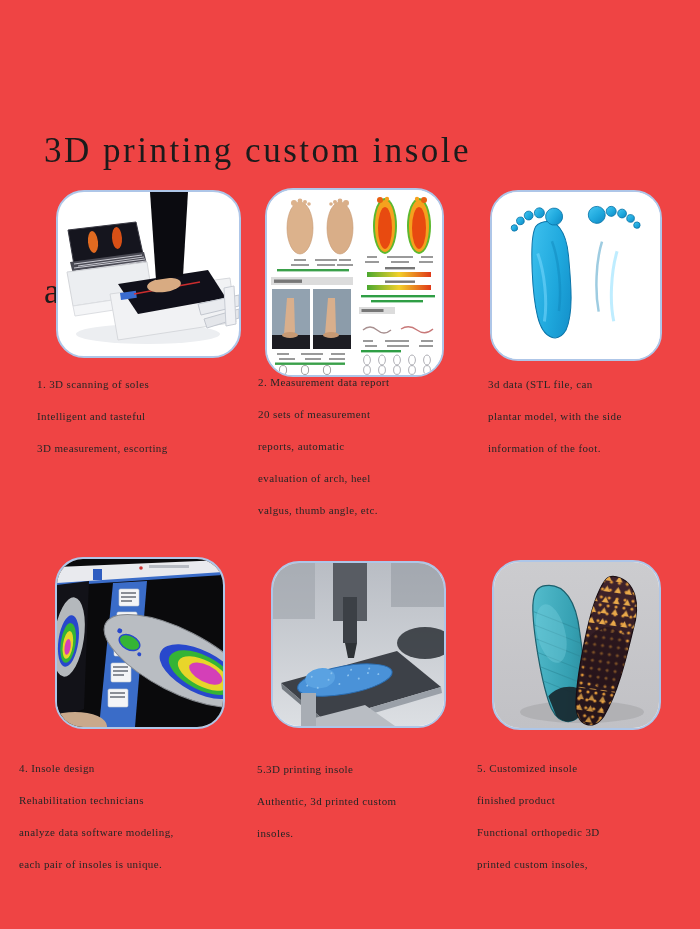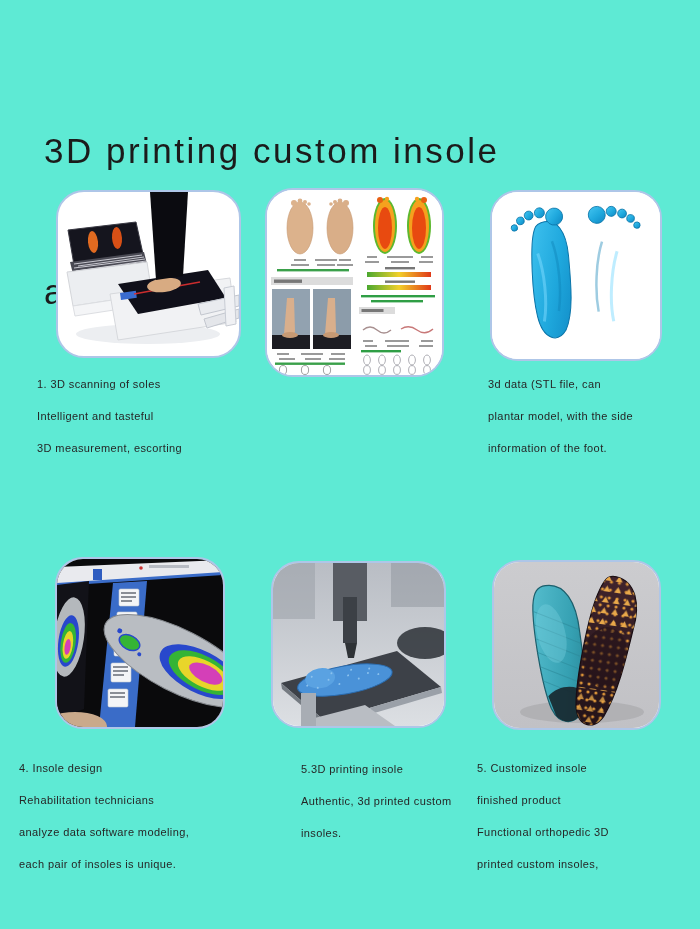--- a/index.html
+++ b/index.html
@@ -1,35 +1,35 @@
 <!DOCTYPE html>
 <html><head>
 <meta charset="utf-8">
 <title>3D printing custom insole application</title>
 <style>
   html,body{margin:0;padding:0;background:#fff;}
-  .page{position:relative;width:700px;height:929px;background:#5eead4;overflow:hidden;
-        font-family:Liberation Sans, sans-serif;}
+  .page{position:relative;width:700px;height:929px;background:#ef4444;overflow:hidden;
+        font-family:Liberation Serif, serif;}
   .title{position:absolute;left:44px;top:33px;font-size:35px;line-height:47px;
          letter-spacing:2.5px;color:#1b1b1b;font-weight:500;white-space:pre;}
   .card{position:absolute;border:2px solid #aec6e8;border-radius:28px;overflow:hidden;background:#fff;}
   .card svg{display:block;width:100%;height:100%;}
   .c1{left:56px;top:190px;width:181px;height:164px;}
   .c2{left:265px;top:188px;width:175px;height:185px;}
   .c3{left:490px;top:190px;width:168px;height:167px;}
   .c4{left:55px;top:557px;width:166px;height:168px;}
   .c5{left:271px;top:561px;width:171px;height:163px;}
   .c6{left:492px;top:560px;width:165px;height:166px;}
   .caption{position:absolute;color:#262626;font-size:11px;letter-spacing:0.4px;}
   .cap-line{height:32px;line-height:32px;white-space:pre;}
   .t1{left:37px;top:368px;}
   .t2{left:258px;top:366px;}
   .t3{left:488px;top:368px;}
   .t4{left:19px;top:752px;}
-  .t5{left:257px;top:753px;margin-left:44px;}
+  .t5{left:257px;top:753px;}
   .t6{left:477px;top:752px;}
 </style>
 </head>
 <body>
 
 <div class="page">
 
   <div class="title">
     <div>3D printing custom insole</div>
     <div>application</div>
@@ -375,20 +375,27 @@
       </g>
     </svg>
   </figure>
 
   <div class="caption t1">
     <div class="cap-line">1. 3D scanning of soles</div>
     <div class="cap-line">Intelligent and tasteful</div>
     <div class="cap-line">3D measurement, escorting</div>
   </div>
 
+  <div class="caption t2">
+    <div class="cap-line">2. Measurement data report</div>
+    <div class="cap-line">20 sets of measurement</div>
+    <div class="cap-line">reports, automatic</div>
+    <div class="cap-line">evaluation of arch, heel</div>
+    <div class="cap-line">valgus, thumb angle, etc.</div>
+  </div>
 
   <div class="caption t3">
     <div class="cap-line">3d data (STL file, can</div>
     <div class="cap-line">plantar model, with the side</div>
     <div class="cap-line">information of the foot.</div>
   </div>
 
   <div class="caption t4">
     <div class="cap-line">4. Insole design</div>
     <div class="cap-line">Rehabilitation technicians</div>

